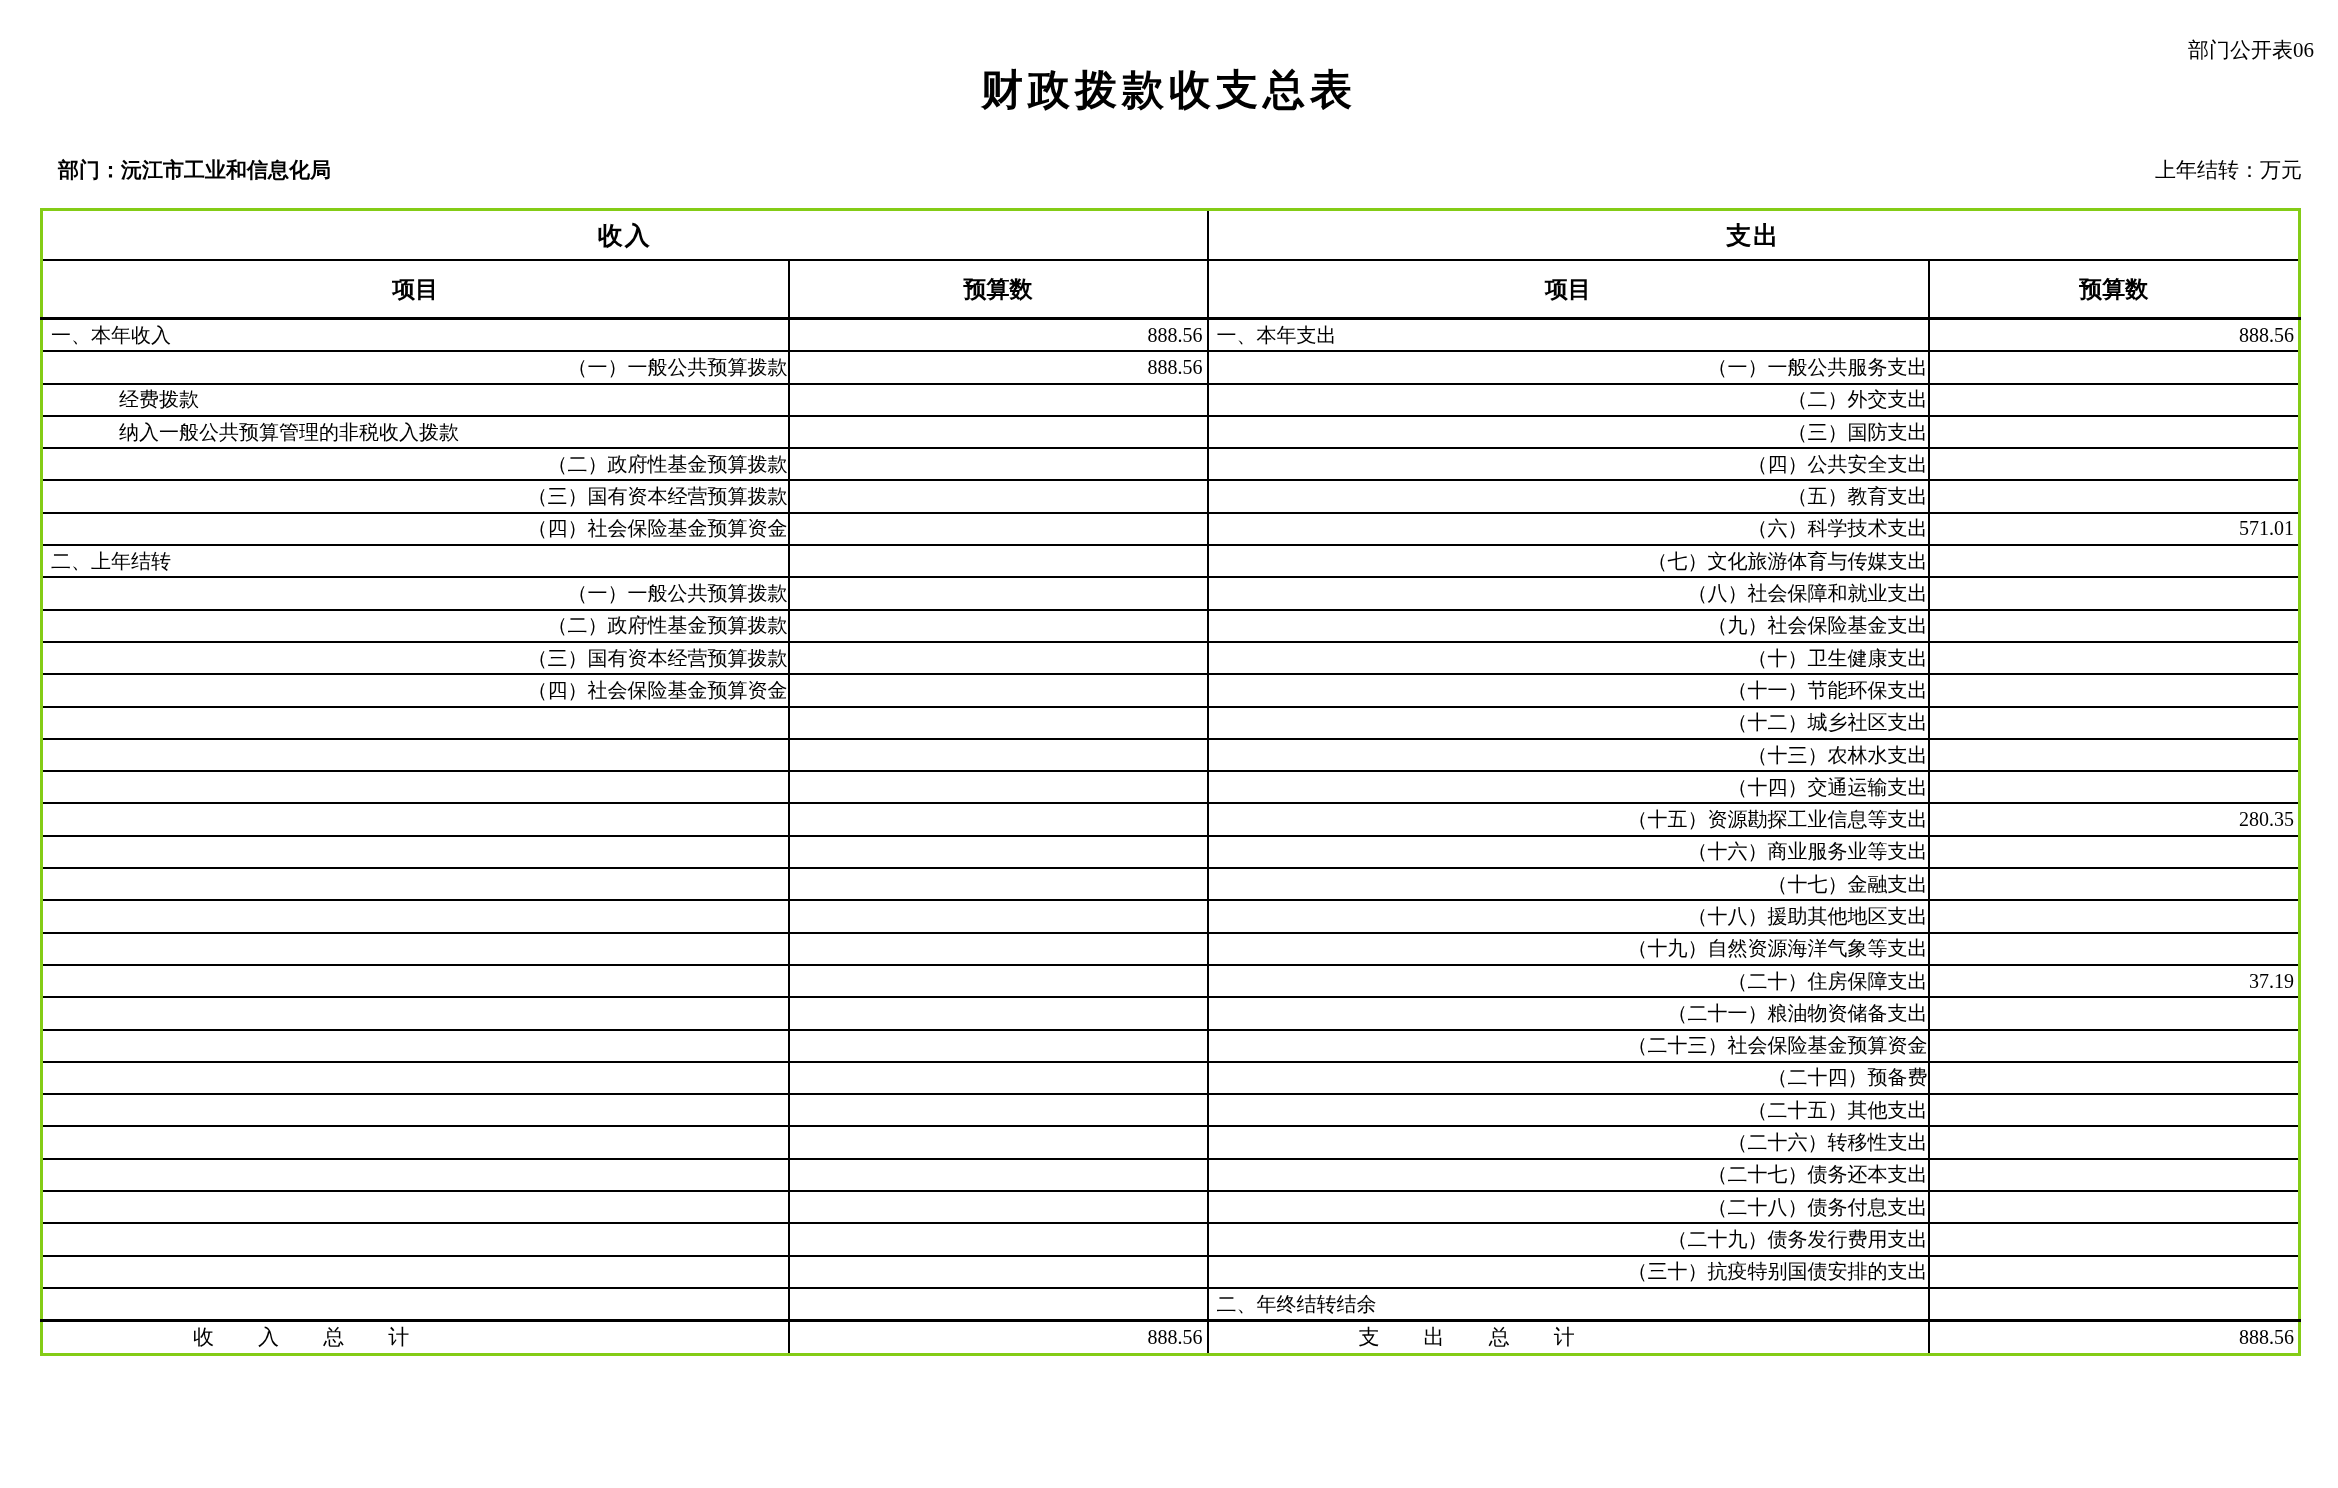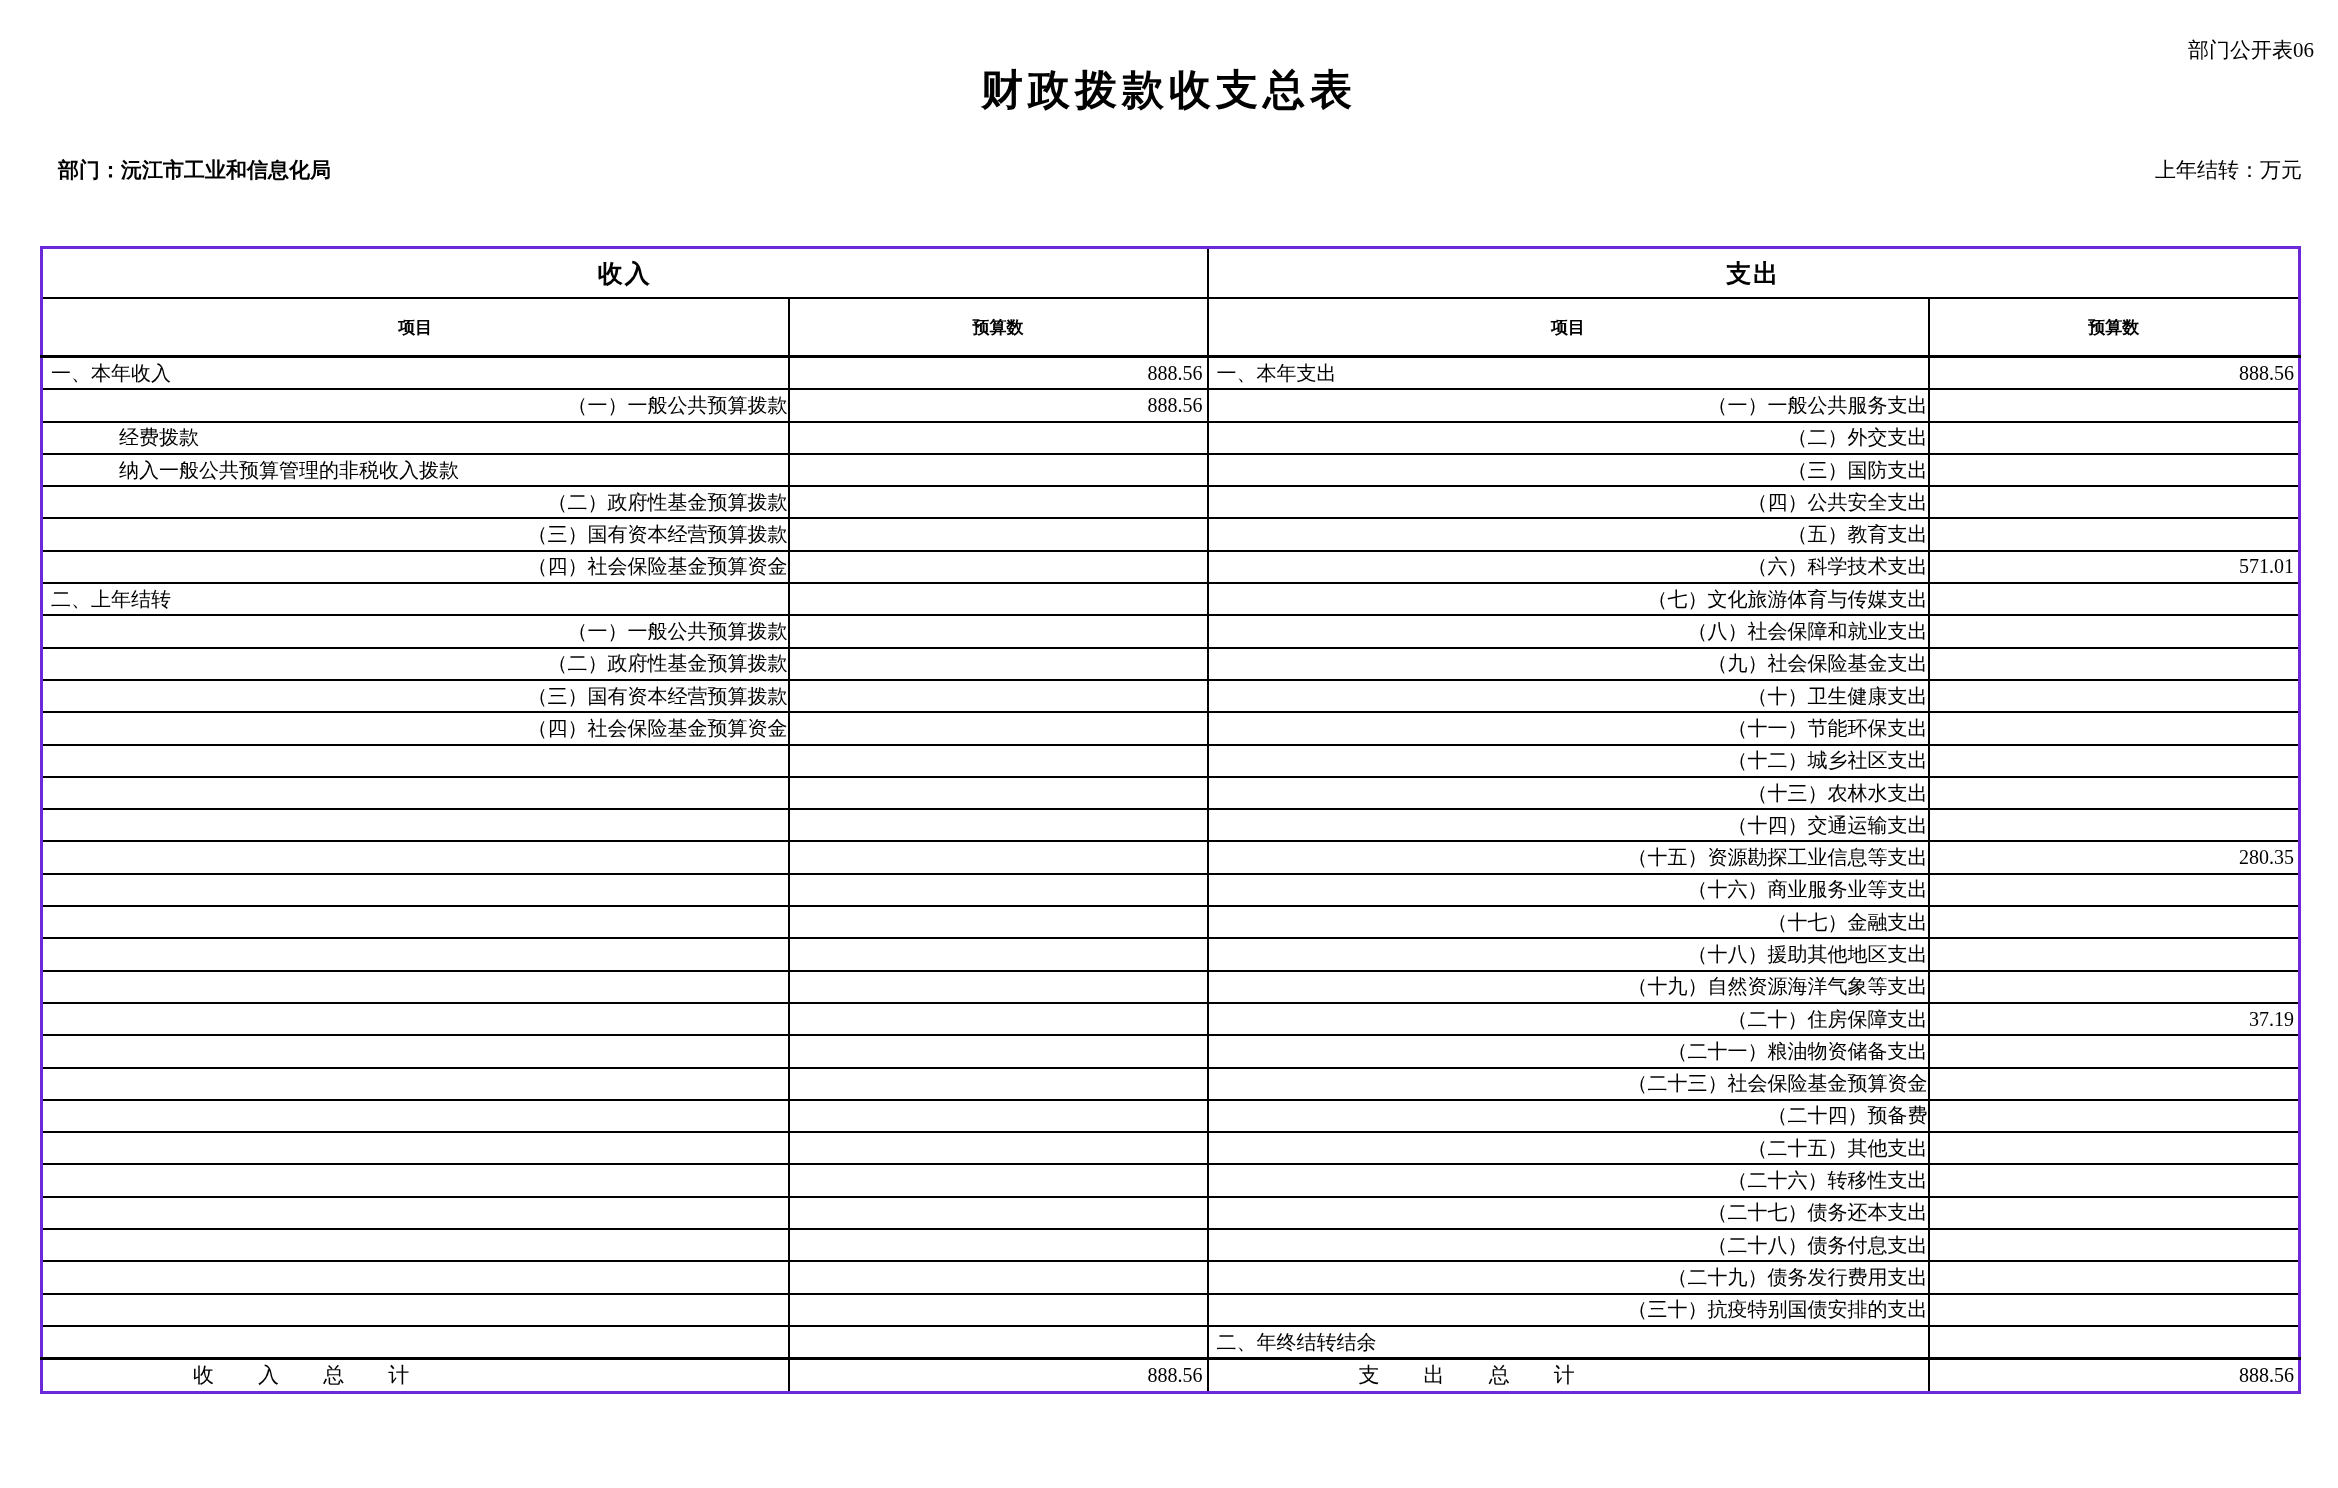--- a/index.html
+++ b/index.html
@@ -22,29 +22,28 @@
   .dept {
     position: absolute; left: 18px; bottom: 0;
     font-family: "Liberation Sans", "DejaVu Sans", sans-serif;
     font-weight: bold; font-size: 21px;
   }
   .unit { position: absolute; right: 0; bottom: 0; font-size: 21px; }
 
   table.budget {
     position: absolute; top: 208px; left: 40px; width: 2258px;
     border-collapse: collapse; table-layout: fixed;
-    border: 3px solid #6d28d9;
-    margin-top: 38px;
+    border: 3px solid #84cc16;
   }
   .budget th, .budget td {
     border: 2px solid #000; overflow: hidden; white-space: nowrap;
     font-weight: normal; padding: 0;
   }
   .budget thead tr.sec th { height: 48px; font-size: 25px; font-weight: bold; letter-spacing: 2px; }
-  .budget thead tr.sub th { height: 56px; font-size: 17px; font-weight: bold; border-bottom: 3px solid #000; }
+  .budget thead tr.sub th { height: 56px; font-size: 23px; font-weight: bold; border-bottom: 3px solid #000; }
   .budget tbody td { height: 30.3px; font-size: 20px; }
   td.item { text-align: left; }
   td.val  { text-align: right; padding-right: 4px; }
   td.item.ind1 { padding-left: 8px; }
   td.item.ind2 { padding-left: 13px; text-align: right; }
   td.item.ind3 { padding-left: 76px; }
   tr.total td { border-top: 3px solid #000; }
   tr.total td.item { padding-left: 150px; letter-spacing: 2.1em; font-size: 21px; }
 </style>
 </head>

